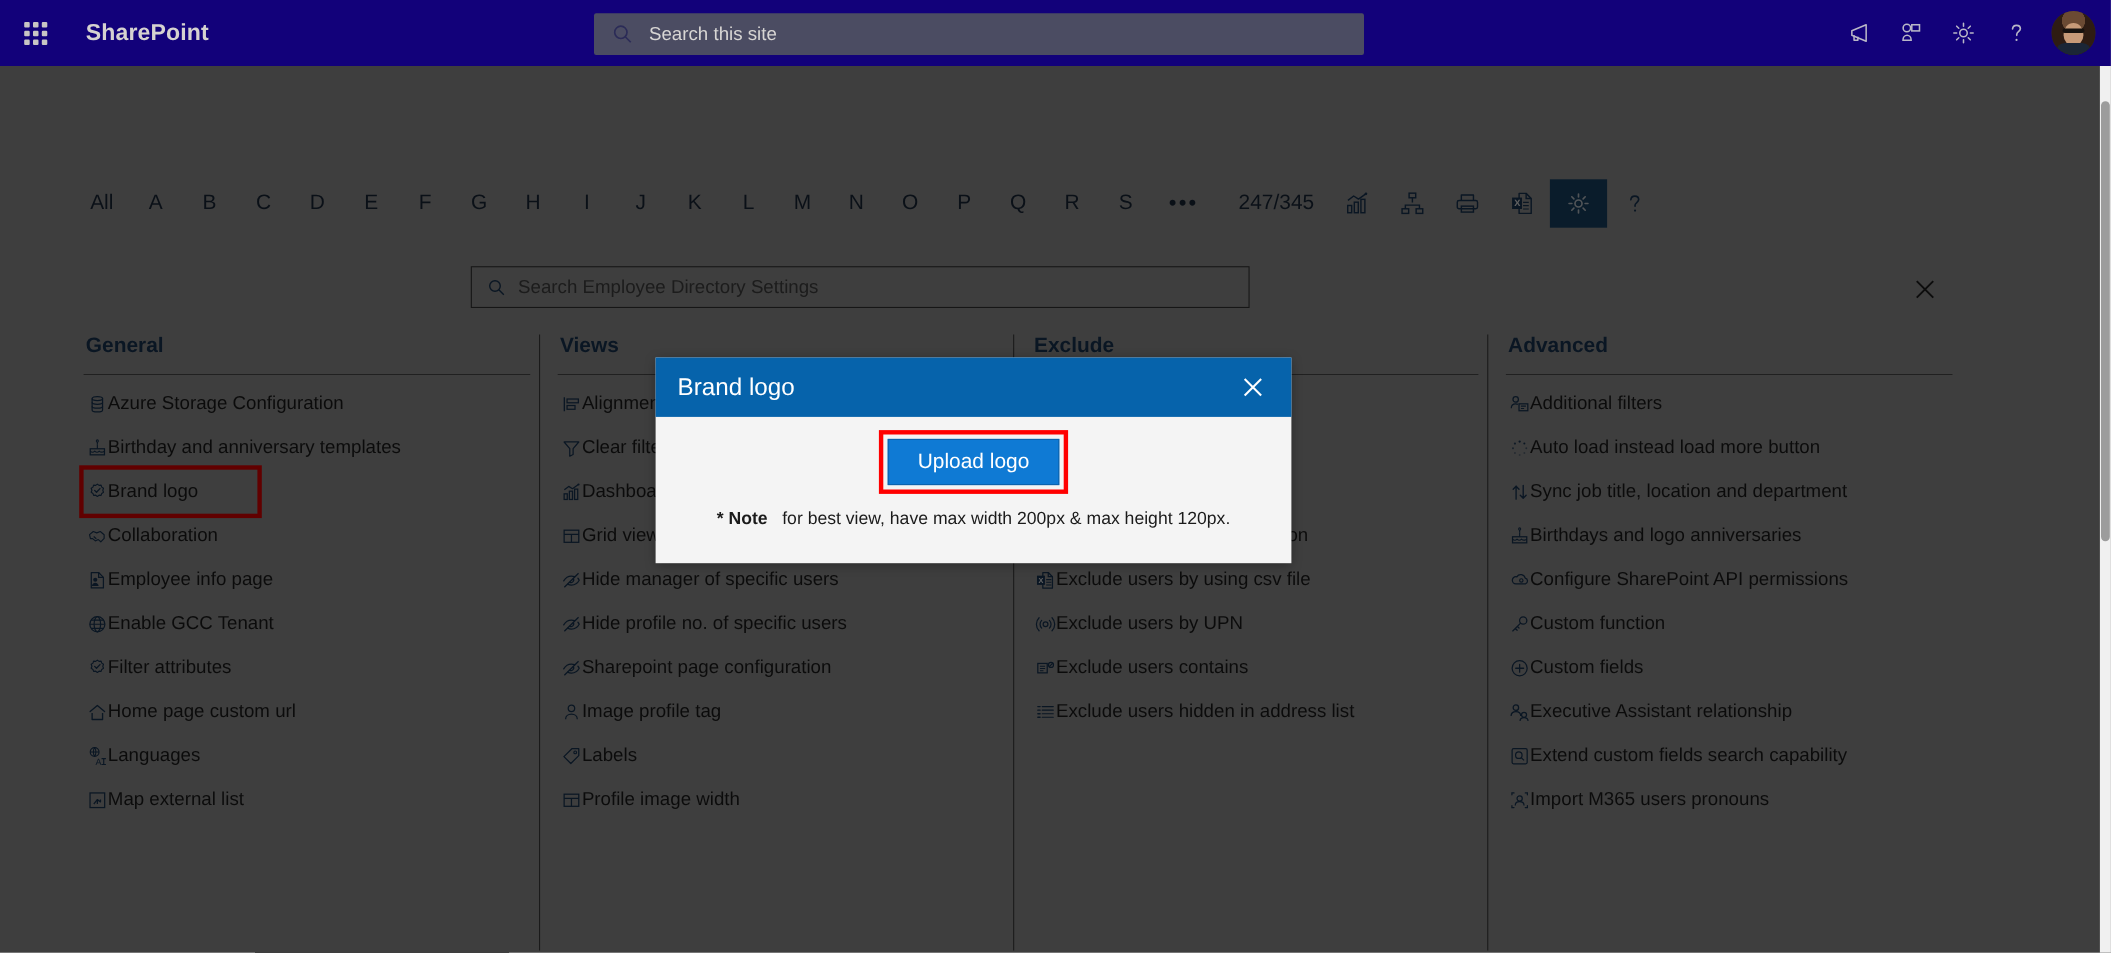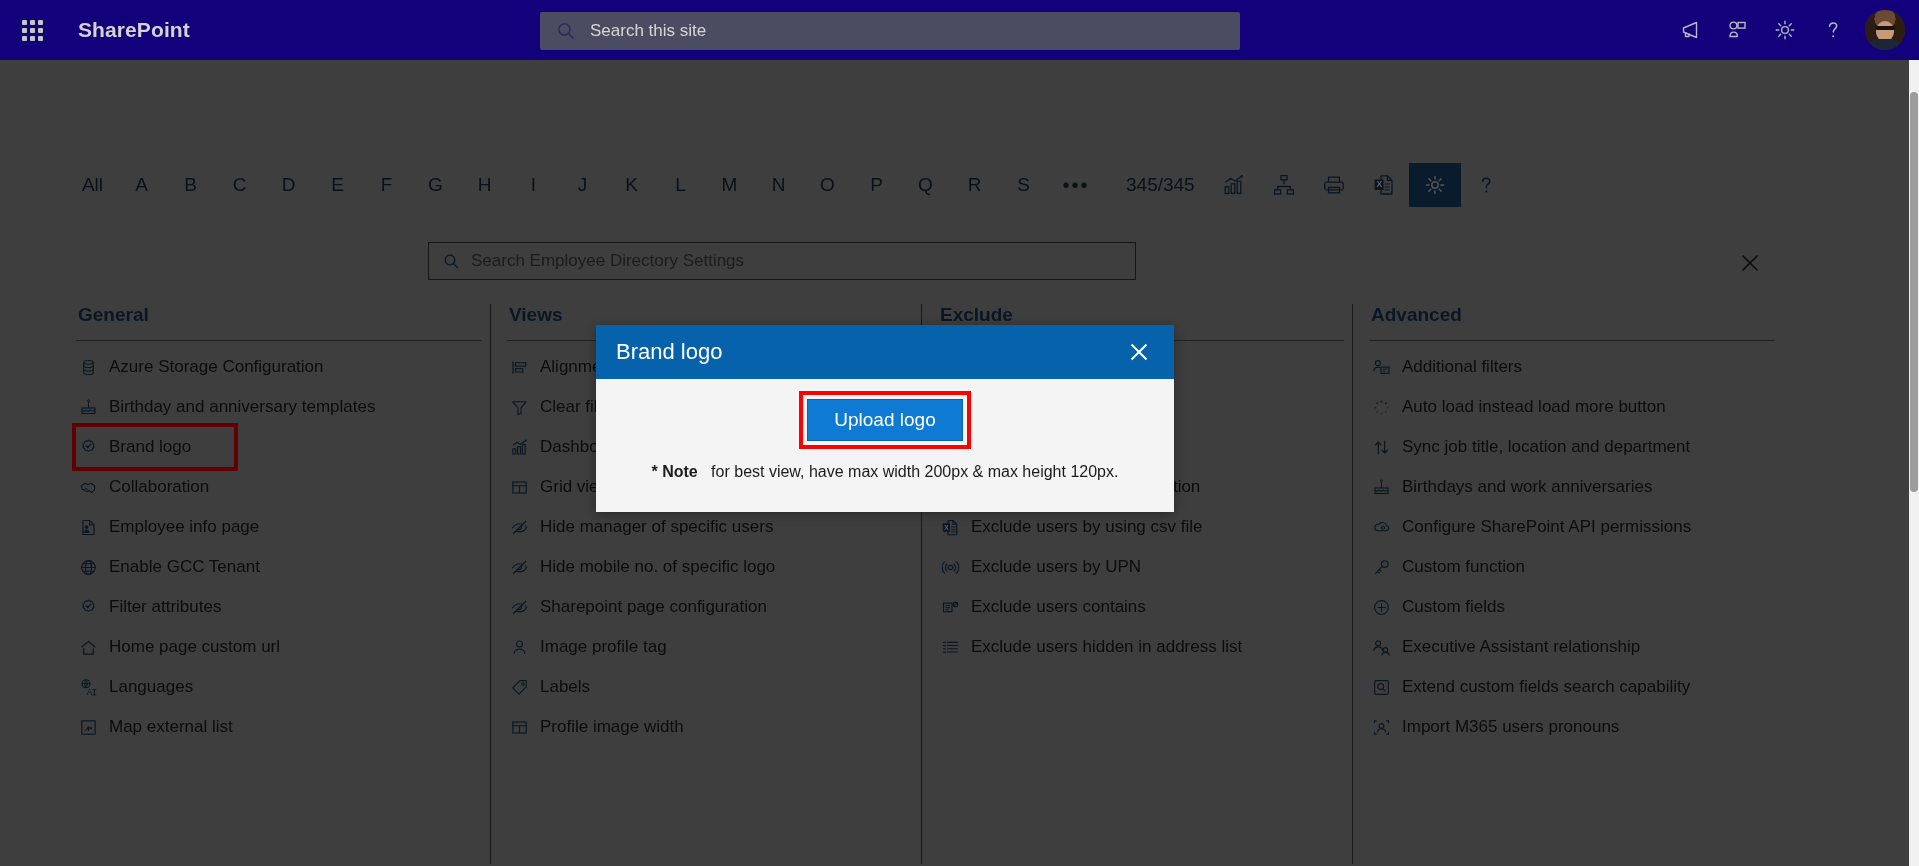--- a/index.html
+++ b/index.html
@@ -251,21 +251,20 @@
     font-weight: 600;
     color: #1b3a5c;
     padding: 0 0 14px 2px;
     border-bottom: 1px solid rgba(70,70,70,.85);
     margin-bottom: 6px;
     white-space: nowrap;
   }
   .col-item {
     display: flex;
     align-items: center;
-    gap: 11px;
     height: 40px;
     font-size: 17px;
     color: #1e1e1e;
     cursor: pointer;
     white-space: nowrap;
     padding-left: 2px;
   }
   .col-item .ico {
     width: 20px; height: 20px;
     flex: 0 0 20px;
@@ -450,21 +449,21 @@
         <div class="alpha">L</div>
         <div class="alpha">M</div>
         <div class="alpha">N</div>
         <div class="alpha">O</div>
         <div class="alpha">P</div>
         <div class="alpha">Q</div>
         <div class="alpha">R</div>
         <div class="alpha">S</div>
         <div class="alpha dots">•••</div>
       </div>
-    <div id="count-pill">345/345</div>
+    <div id="count-pill">247/345</div>
     <div id="tool-icons">
         <div class="tool-btn">
           <svg width="24" height="24" viewBox="0 0 24 24" fill="none">
             <rect x="3.2" y="13.8" width="3.6" height="6.6" stroke="#1b3a5c" stroke-width="1.3"></rect>
             <rect x="9.2" y="10.8" width="3.6" height="9.6" stroke="#1b3a5c" stroke-width="1.3"></rect>
             <rect x="15.2" y="8.2" width="3.6" height="12.2" stroke="#1b3a5c" stroke-width="1.3"></rect>
             <path d="M3.4 9.2 8.6 5.2l4.4 2.8 6.6-4.8" stroke="#1b3a5c" stroke-width="1.3" stroke-linejoin="round"></path>
             <circle cx="19.8" cy="3.2" r="1.2" fill="#1b3a5c"></circle>
           </svg>
         </div>
@@ -686,21 +685,21 @@
           </div>
           <div class="col-item">
             <span class="ico">
               <svg width="19" height="19" viewBox="0 0 20 20" fill="none">
                 <path d="M2.6 10.6c1.6-2.8 4.3-4.6 7.4-4.6 1 0 2 .2 2.9.6" stroke="#1b3a5c" stroke-width="1.2" stroke-linecap="round"></path>
                 <path d="M16.2 8.1c.5.6.9 1.2 1.2 1.9-1.4 2.7-4.2 4.6-7.4 4.6-1.3 0-2.5-.3-3.6-.9" stroke="#1b3a5c" stroke-width="1.2" stroke-linecap="round"></path>
                 <path d="M8 11.6a2.5 2.5 0 0 0 3.7-3.3" stroke="#1b3a5c" stroke-width="1.2"></path>
                 <line x1="3.2" y1="16.6" x2="16.8" y2="3.4" stroke="#1b3a5c" stroke-width="1.3"></line>
               </svg>
             </span>
-            <span>Hide mobile no. of specific logo</span>
+            <span>Hide profile no. of specific users</span>
           </div>
           <div class="col-item">
             <span class="ico">
               <svg width="19" height="19" viewBox="0 0 20 20" fill="none">
                 <path d="M2.6 10.6c1.6-2.8 4.3-4.6 7.4-4.6 1 0 2 .2 2.9.6" stroke="#1b3a5c" stroke-width="1.2" stroke-linecap="round"></path>
                 <path d="M16.2 8.1c.5.6.9 1.2 1.2 1.9-1.4 2.7-4.2 4.6-7.4 4.6-1.3 0-2.5-.3-3.6-.9" stroke="#1b3a5c" stroke-width="1.2" stroke-linecap="round"></path>
                 <path d="M8 11.6a2.5 2.5 0 0 0 3.7-3.3" stroke="#1b3a5c" stroke-width="1.2"></path>
                 <line x1="3.2" y1="16.6" x2="16.8" y2="3.4" stroke="#1b3a5c" stroke-width="1.3"></line>
               </svg>
             </span>
@@ -861,21 +860,21 @@
           <div class="col-item">
             <span class="ico">
               <svg width="19" height="19" viewBox="0 0 20 20" fill="none">
                 <circle cx="10" cy="3" r="1" stroke="#1b3a5c" stroke-width="1"></circle>
                 <path d="M10 4v2.6" stroke="#1b3a5c" stroke-width="1.1"></path>
                 <rect x="3.2" y="10.5" width="13.6" height="5.8" stroke="#1b3a5c" stroke-width="1.2"></rect>
                 <path d="M3.2 12.8c1.5 1.4 2.9 1.4 4.3 0 1.5 1.4 2.9 1.4 4.3 0 1.5 1.4 2.9 1.4 5 0" stroke="#1b3a5c" stroke-width="1.1"></path>
                 <path d="M10 6.6v3.9" stroke="#1b3a5c" stroke-width="1.1"></path>
               </svg>
             </span>
-            <span>Birthdays and work anniversaries</span>
+            <span>Birthdays and logo anniversaries</span>
           </div>
           <div class="col-item">
             <span class="ico">
               <svg width="19" height="19" viewBox="0 0 20 20" fill="none">
                 <path d="M15.6 13.4H6.4a3.4 3.4 0 0 1 0-6.8c.3 0 .6 0 .9.1A4.4 4.4 0 0 1 15.3 8a2.8 2.8 0 0 1 .3 5.4z" stroke="#1b3a5c" stroke-width="1.2" stroke-linejoin="round"></path>
                 <circle cx="11.6" cy="10.2" r="1.6" stroke="#1b3a5c" stroke-width="1.1"></circle>
               </svg>
             </span>
             <span>Configure SharePoint API permissions</span>
           </div>

